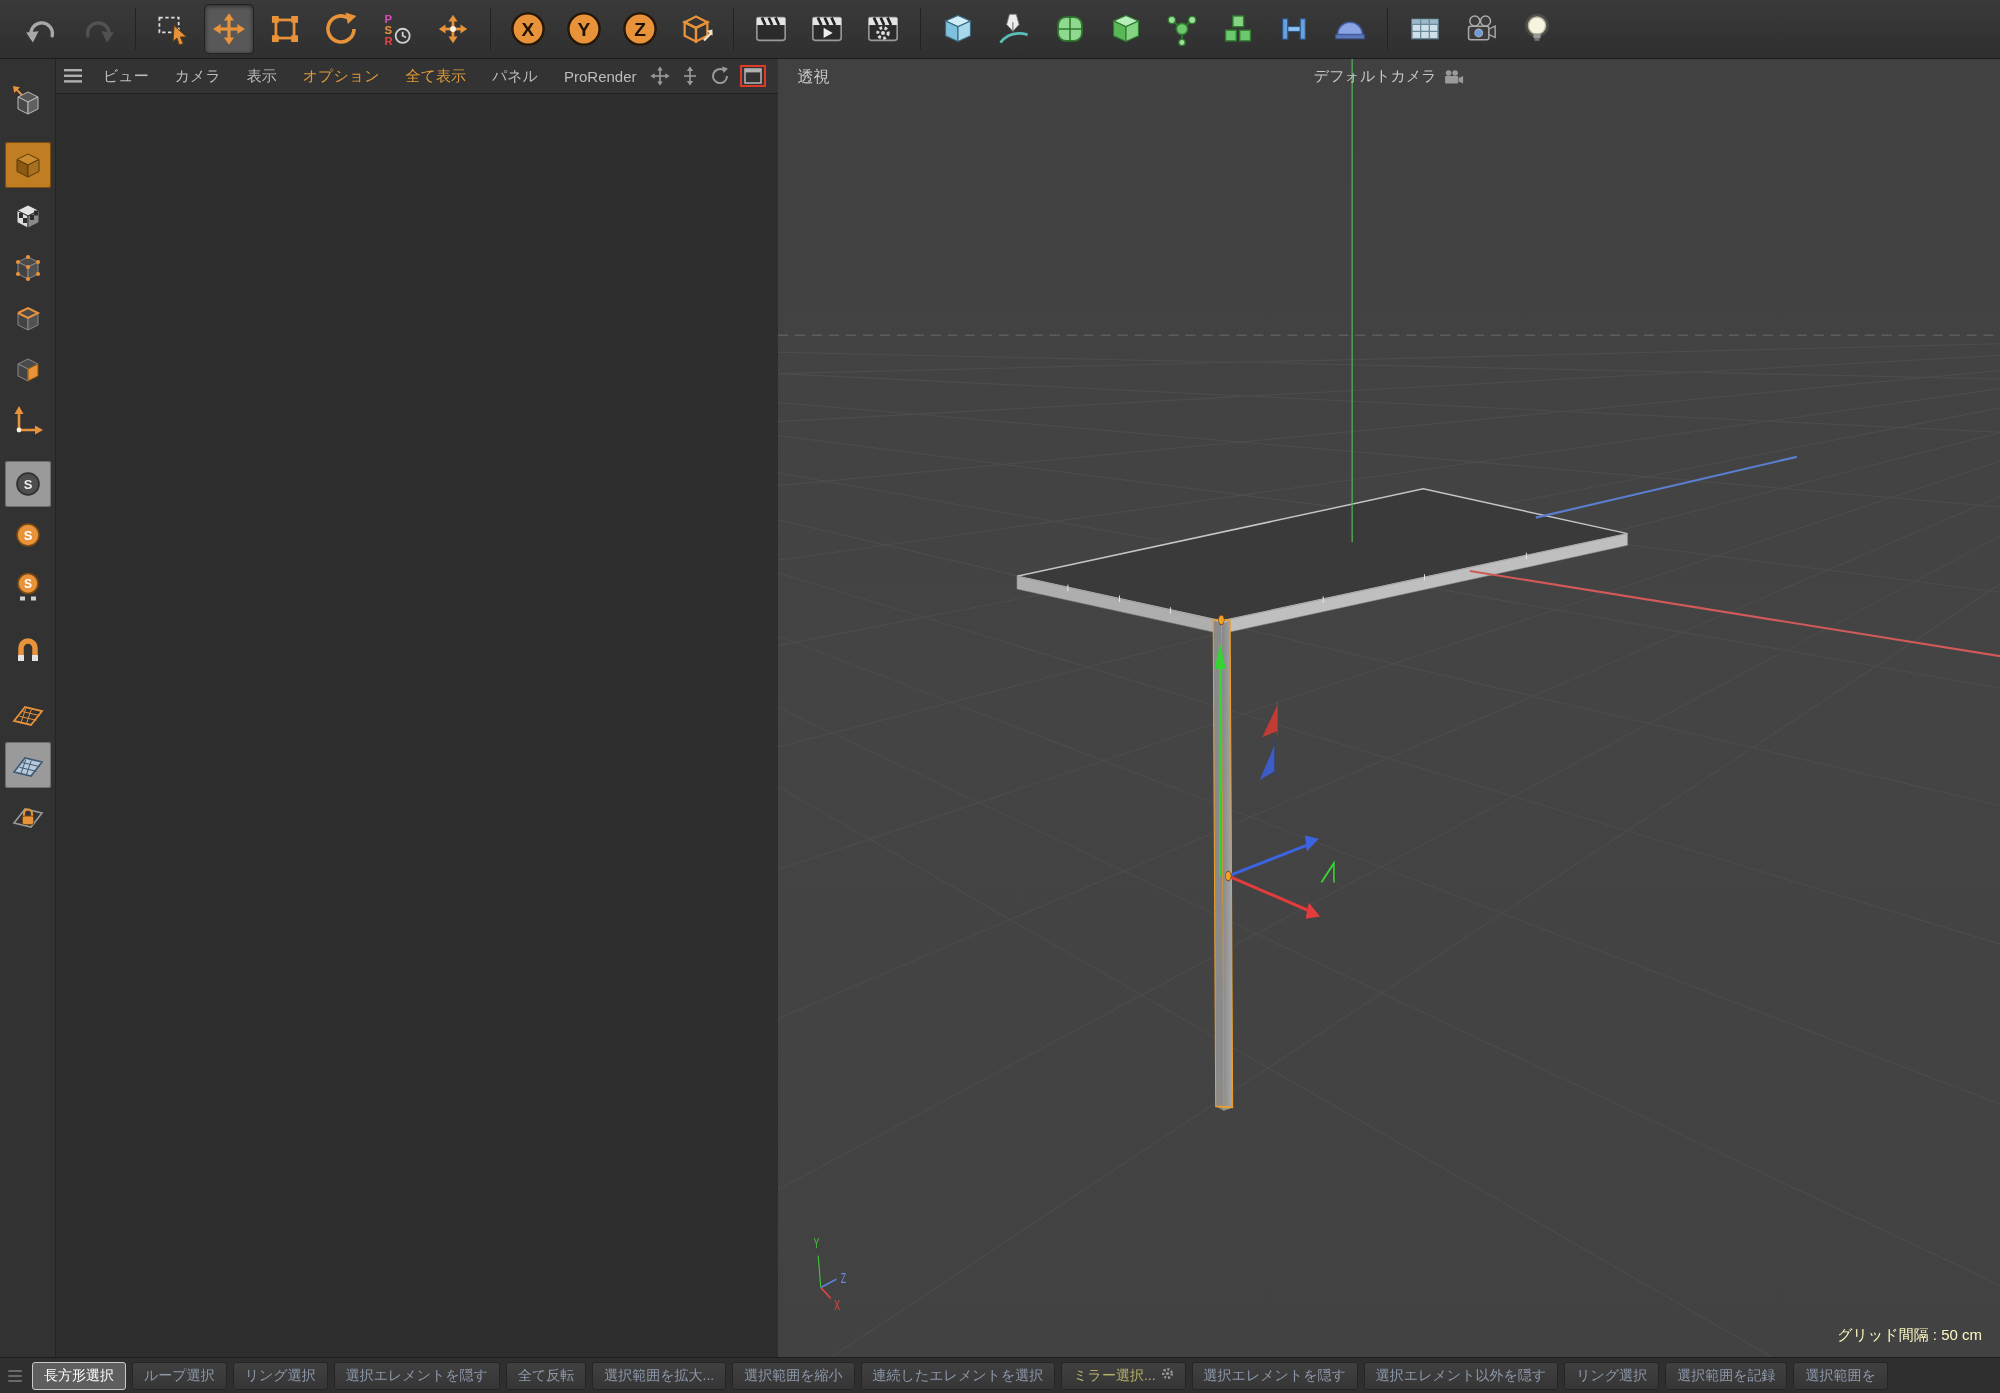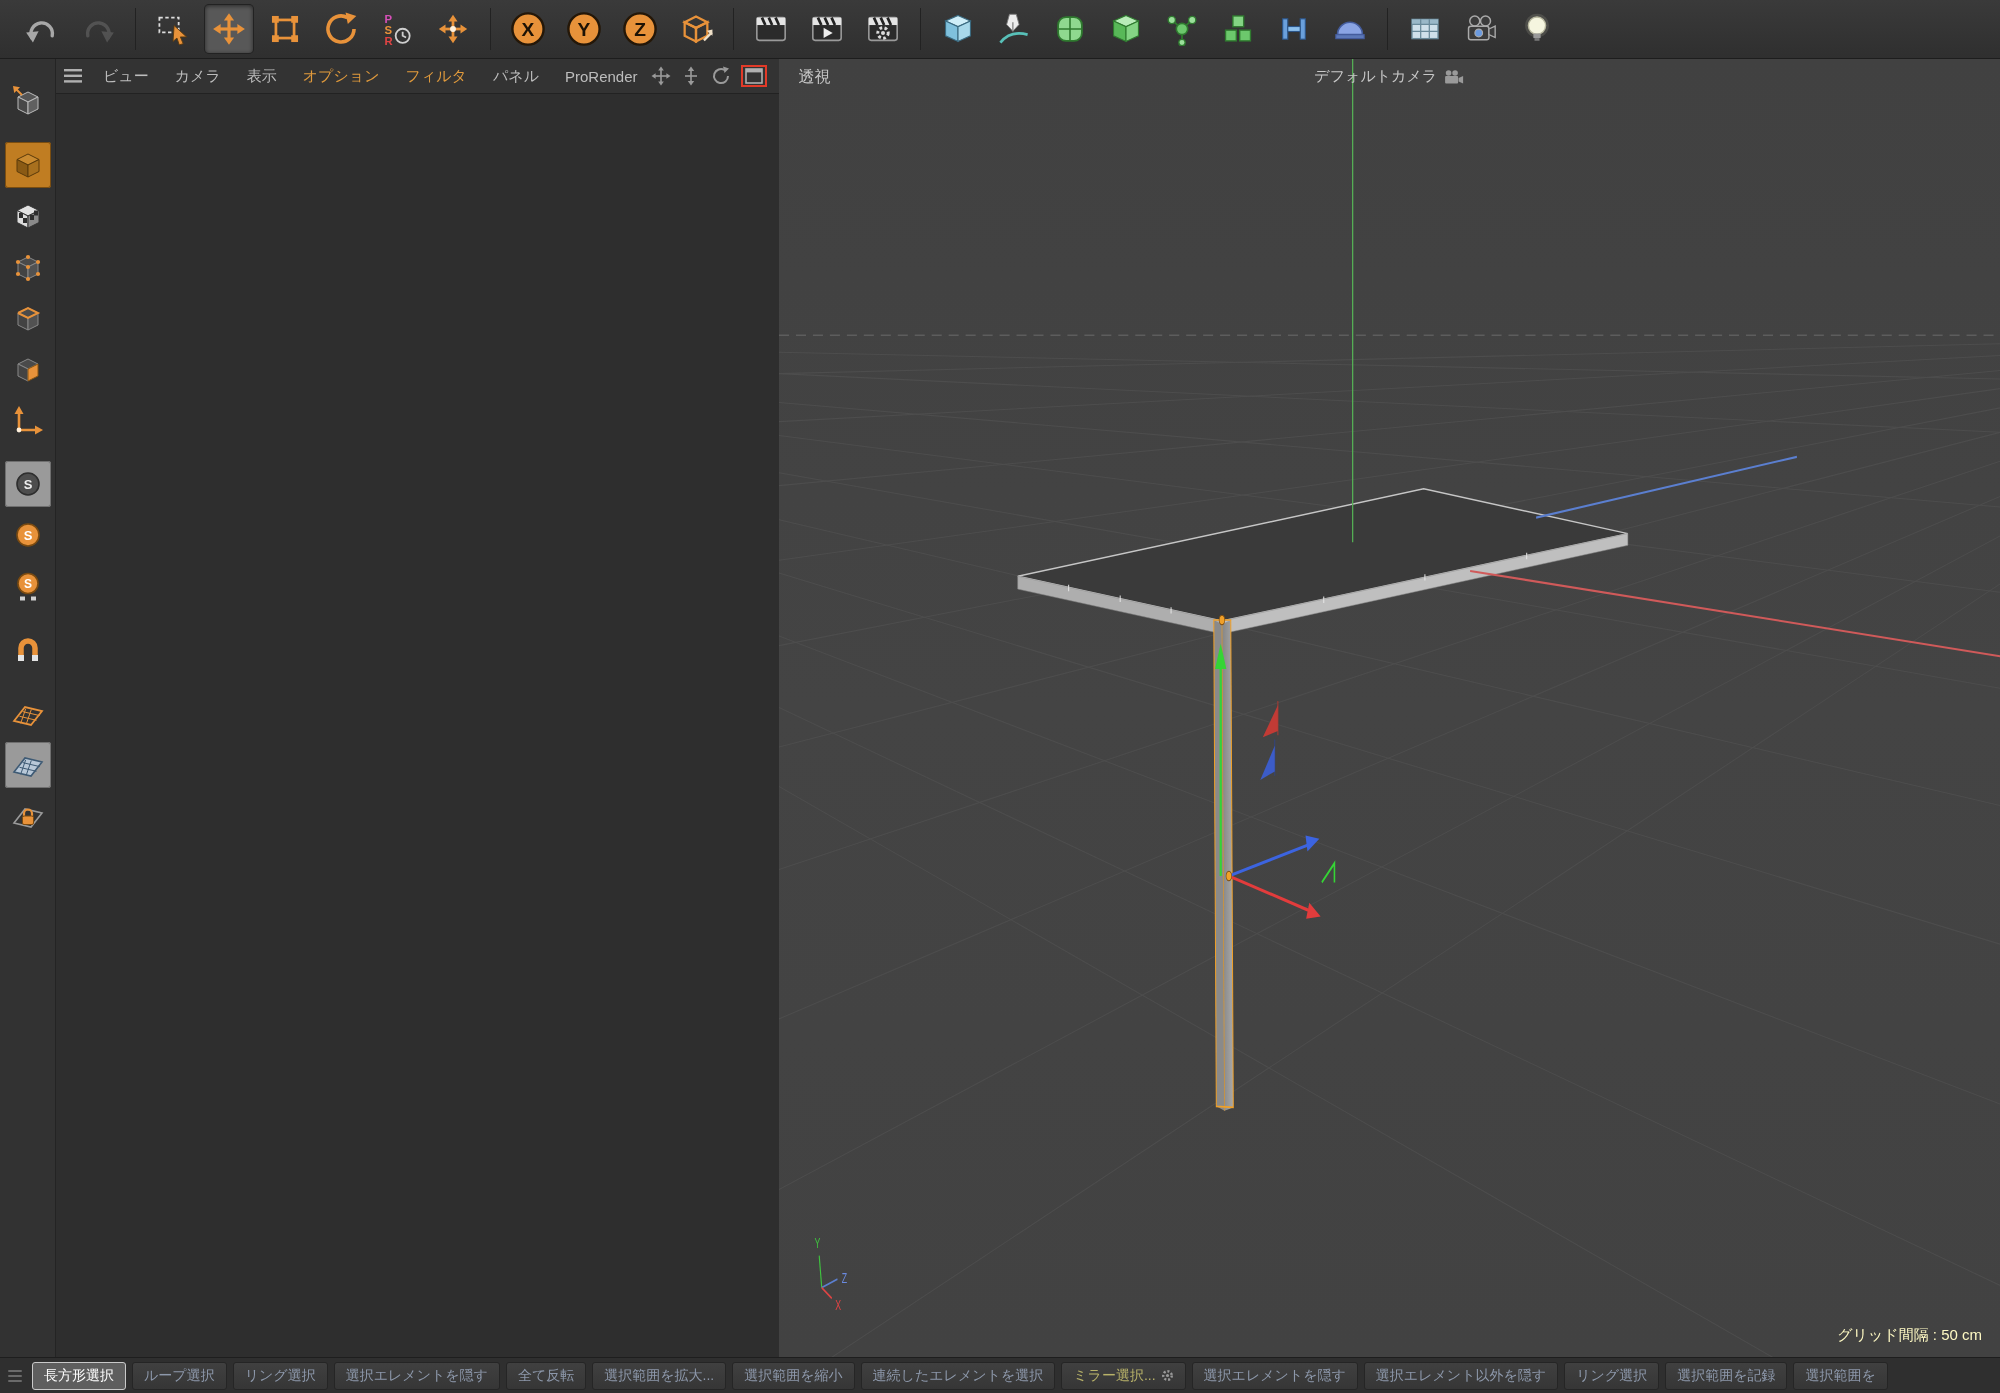--- a/index.html
+++ b/index.html
@@ -53,21 +53,21 @@
   .viewport svg.scene{position:absolute;inset:0;width:100%;height:100%}
   .vplabel{position:absolute;top:8px;left:20px;color:#c8c8c8;font-size:16px}
   .vpcam{position:absolute;top:8px;left:50%;transform:translateX(-50%);display:flex;gap:7px;
     align-items:center;color:#c8c8c8;font-size:15px;white-space:nowrap}
   .vpgrid{position:absolute;right:18px;bottom:12px;color:#fef9c3;font-size:15px;white-space:nowrap}
 
   
   .commandbar{height:36px;flex:0 0 36px;background:#2f2f2f;border-top:1px solid #1e1e1e;
     display:flex;align-items:center;gap:6px;padding:0 6px;overflow:hidden;white-space:nowrap}
   .cmd{background:linear-gradient(#404040,#363636);border:1px solid #252525;border-radius:3px;
-    color:#8d98ab;font-size:14px;padding:4px 11px;white-space:nowrap;display:flex;align-items:center;
+    color:#8d98ab;font-size:14px;padding:4px 11px;white-space:nowrap;display:flex;align-items:flex-start;
     gap:5px;flex:0 0 auto;font-family:inherit}
   .cmd.active{background:#5e5e5e;border-color:#c9c9c9;color:#ffffff}
   .cmd.yellow{color:#b8b269}
   .handle{display:flex;flex-direction:column;gap:3px;margin:0 4px 0 2px}
   .handle i{display:block;width:14px;height:2px;background:#6a6a6a;border-radius:1px}
 </style>
 </head>
 <body>
 
 <div class="window">
@@ -413,21 +413,21 @@
           <svg width="18" height="14" viewBox="0 0 18 14">
             <rect y="0" width="18" height="2.4" fill="#b0b0b0"></rect>
             <rect y="5.6" width="18" height="2.4" fill="#b0b0b0"></rect>
             <rect y="11.2" width="18" height="2.4" fill="#b0b0b0"></rect>
           </svg>
         </span>
         <span class="vm">ビュー</span>
         <span class="vm">カメラ</span>
         <span class="vm">表示</span>
         <span class="vm orange">オプション</span>
-        <span class="vm orange">フィルタ</span>
+        <span class="vm orange">全て表示</span>
         <span class="vm">パネル</span>
         <span class="vm">ProRender</span>
 
         <span class="vmright">
           <span class="vic">
             <svg width="20" height="20" viewBox="0 0 20 20">
               <g fill="#9a9a9a">
                 <rect x="9.2" y="4" width="1.6" height="12"></rect>
                   <rect x="4" y="9.2" width="12" height="1.6"></rect>
                 <polygon points="10,0.5 7.2,4.6 12.8,4.6"></polygon>

